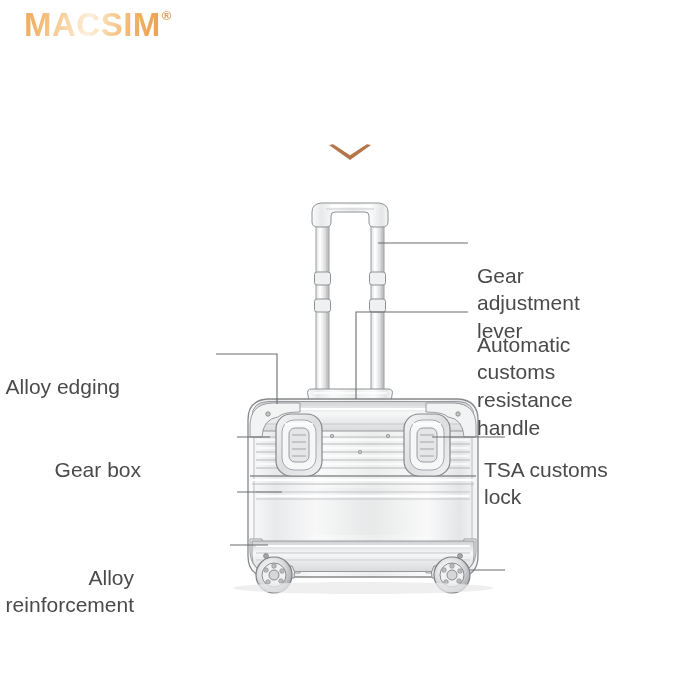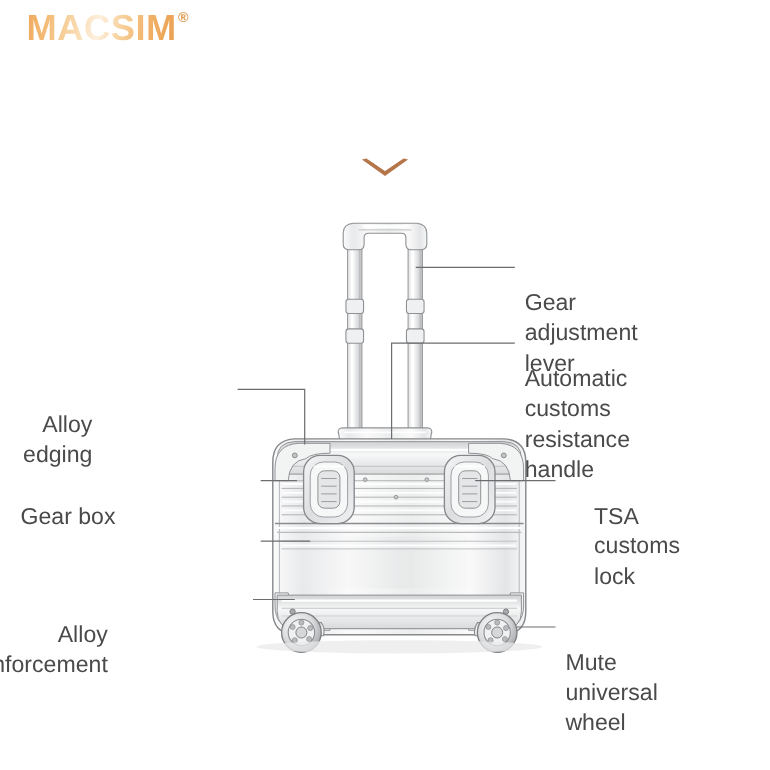--- a/index.html
+++ b/index.html
@@ -12,20 +12,21 @@
     height: 700px;
     overflow: hidden;
     font-family: "Liberation Sans", sans-serif;
     position: relative;
   }
   #page {
     position: relative;
     width: 576px;
     height: 700px;
     background: #ffffff;
+    padding-left: 36px;
   }
 
   
   #brand-logo {
     position: absolute;
     left: 24px;
     top: 8px;
     display: flex;
     align-items: flex-start;
     line-height: 1;
@@ -333,27 +334,24 @@
 
   <div class="callout right" style="left:477px; top:234px;">
     <span>Gear adjustment lever</span>
   </div>
 
   <div class="callout right" style="left:477px; top:303px;">
     <span>Automatic customs
 resistance handle</span>
   </div>
 
-  <div class="callout right" style="left:540px; top:428px;">
+  <div class="callout right" style="left:484px; top:428px;">
     <span>TSA customs lock</span>
   </div>
 
-  <div class="callout right" style="left:514px; top:561px;">
-    <span>Mute universal wheel</span>
-  </div>
 
   <div class="callout left" style="right:492px; top:345px;">
     <span>Alloy edging</span>
   </div>
 
   <div class="callout left" style="right:471px; top:428px;">
     <span>Gear box</span>
   </div>
 
 

